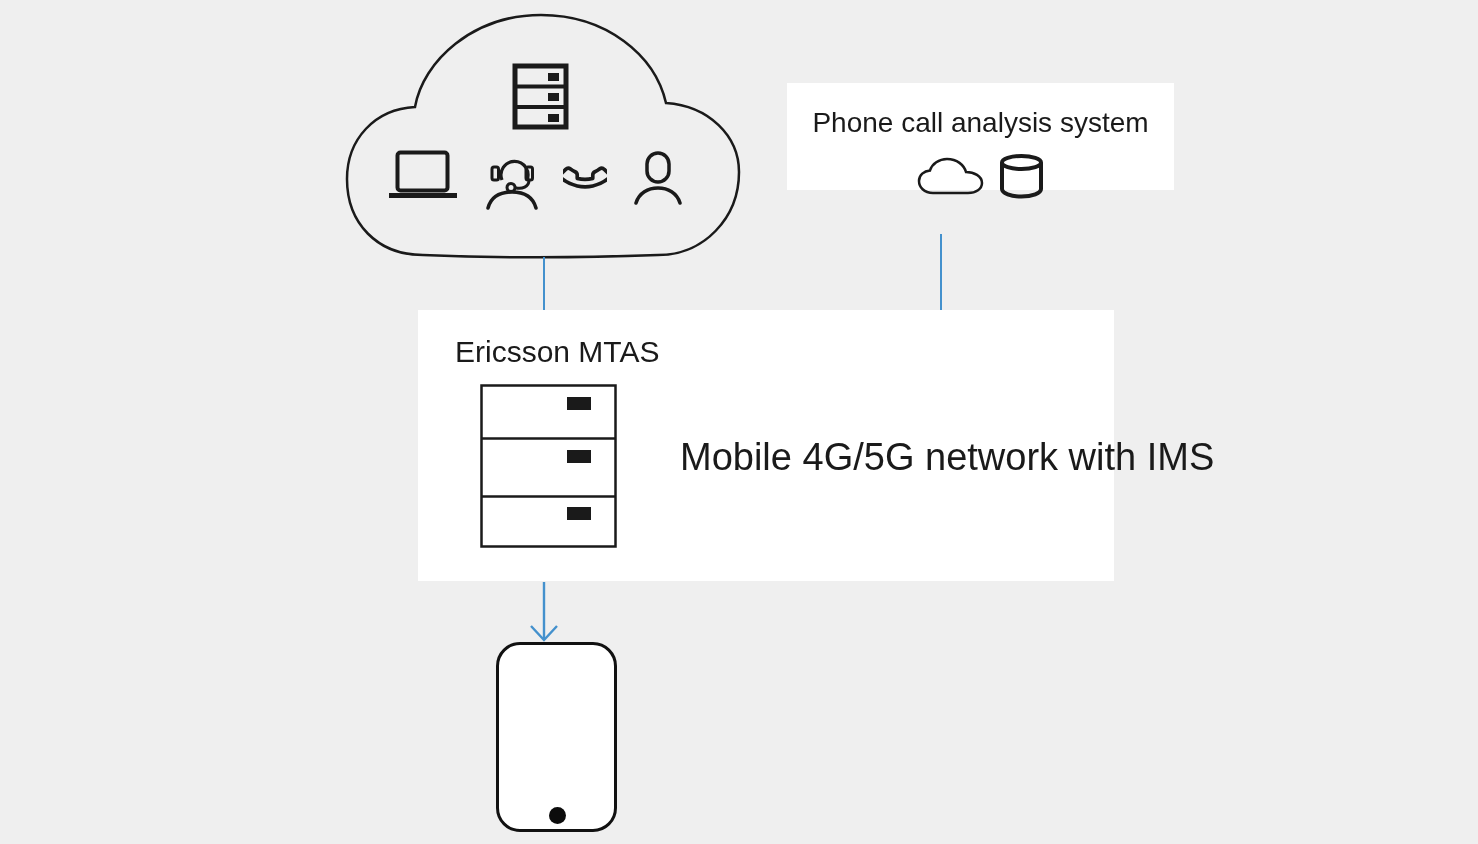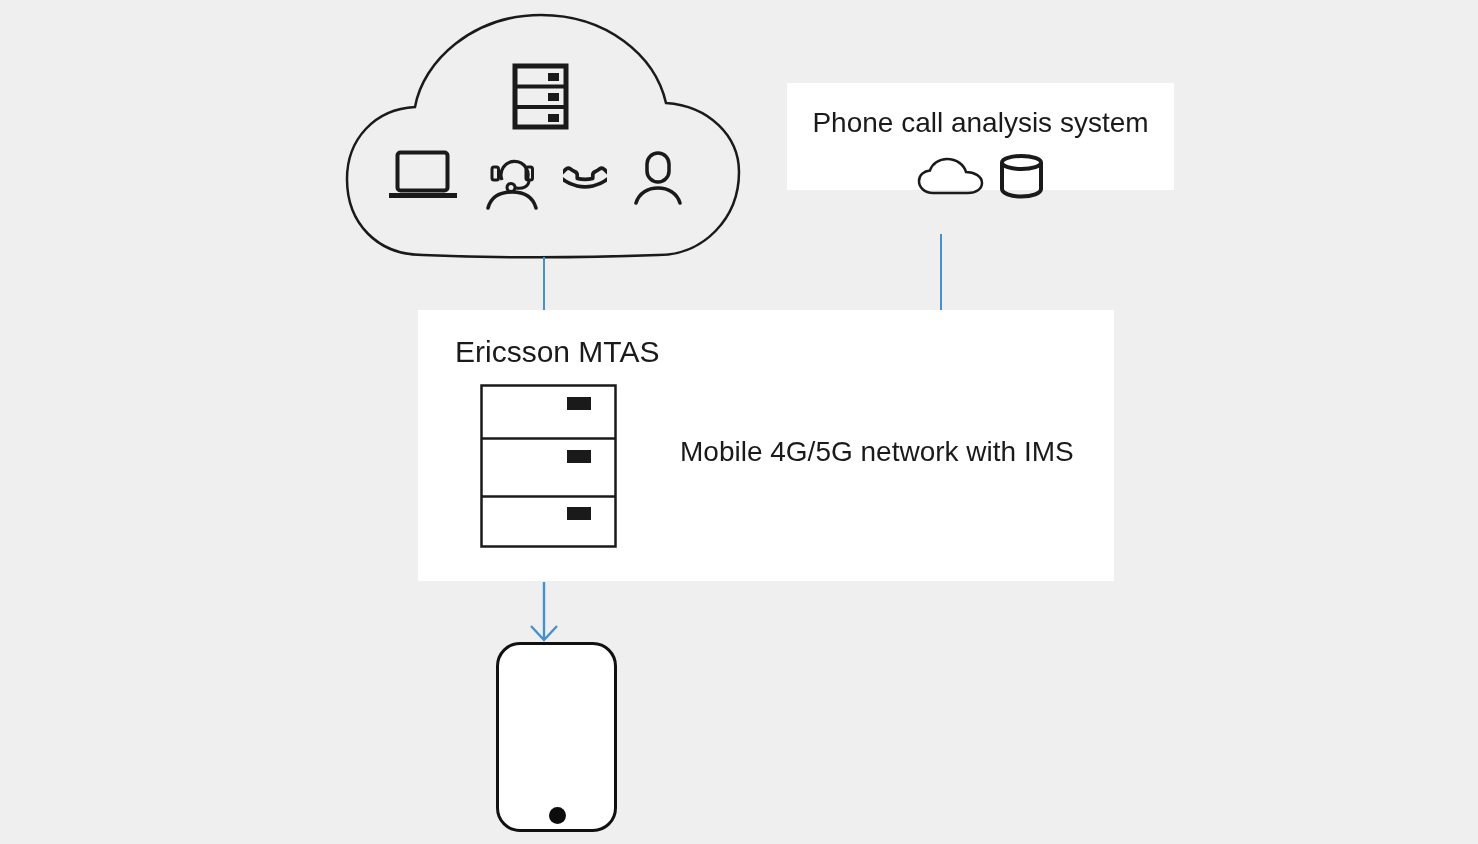--- a/index.html
+++ b/index.html
@@ -103,21 +103,21 @@
 
     <svg class="abs" style="left:62px; top:74px;" width="137" height="164" viewBox="0 0 137 164">
       <rect class="stroke" stroke-width="2.5" x="1.5" y="1.5" width="134" height="161"></rect>
       <line class="stroke" stroke-width="2.5" x1="1.5" y1="54.5" x2="135.5" y2="54.5"></line>
       <line class="stroke" stroke-width="2.5" x1="1.5" y1="112.5" x2="135.5" y2="112.5"></line>
       <rect class="fillink" x="87" y="13" width="24" height="13"></rect>
       <rect class="fillink" x="87" y="66" width="24" height="13"></rect>
       <rect class="fillink" x="87" y="123" width="24" height="13"></rect>
     </svg>
 
-    <div class="abs label" style="left:262px; top:126px; font-size:28px;text-align:center;">Mobile 4G/5G network with IMS</div>
+    <div class="abs label" style="left:262px; top:126px; font-size:38px;text-align:center;">Mobile 4G/5G network with IMS</div>
   </div>
 
   <svg class="abs" style="left:514px; top:582px;" width="60" height="62" viewBox="0 0 60 62">
     <line x1="30" y1="0" x2="30" y2="57" stroke="#4491cd" stroke-width="2.4"></line>
     <polyline points="17,44 30,58 43,44" fill="none" stroke="#4491cd" stroke-width="2.4"></polyline>
   </svg>
 
   <div class="abs phone" style="left:496px; top:642px; width:115px; height:184px;">
     <div class="abs home-dot" style="left:50px; top:162px;"></div>
   </div>

